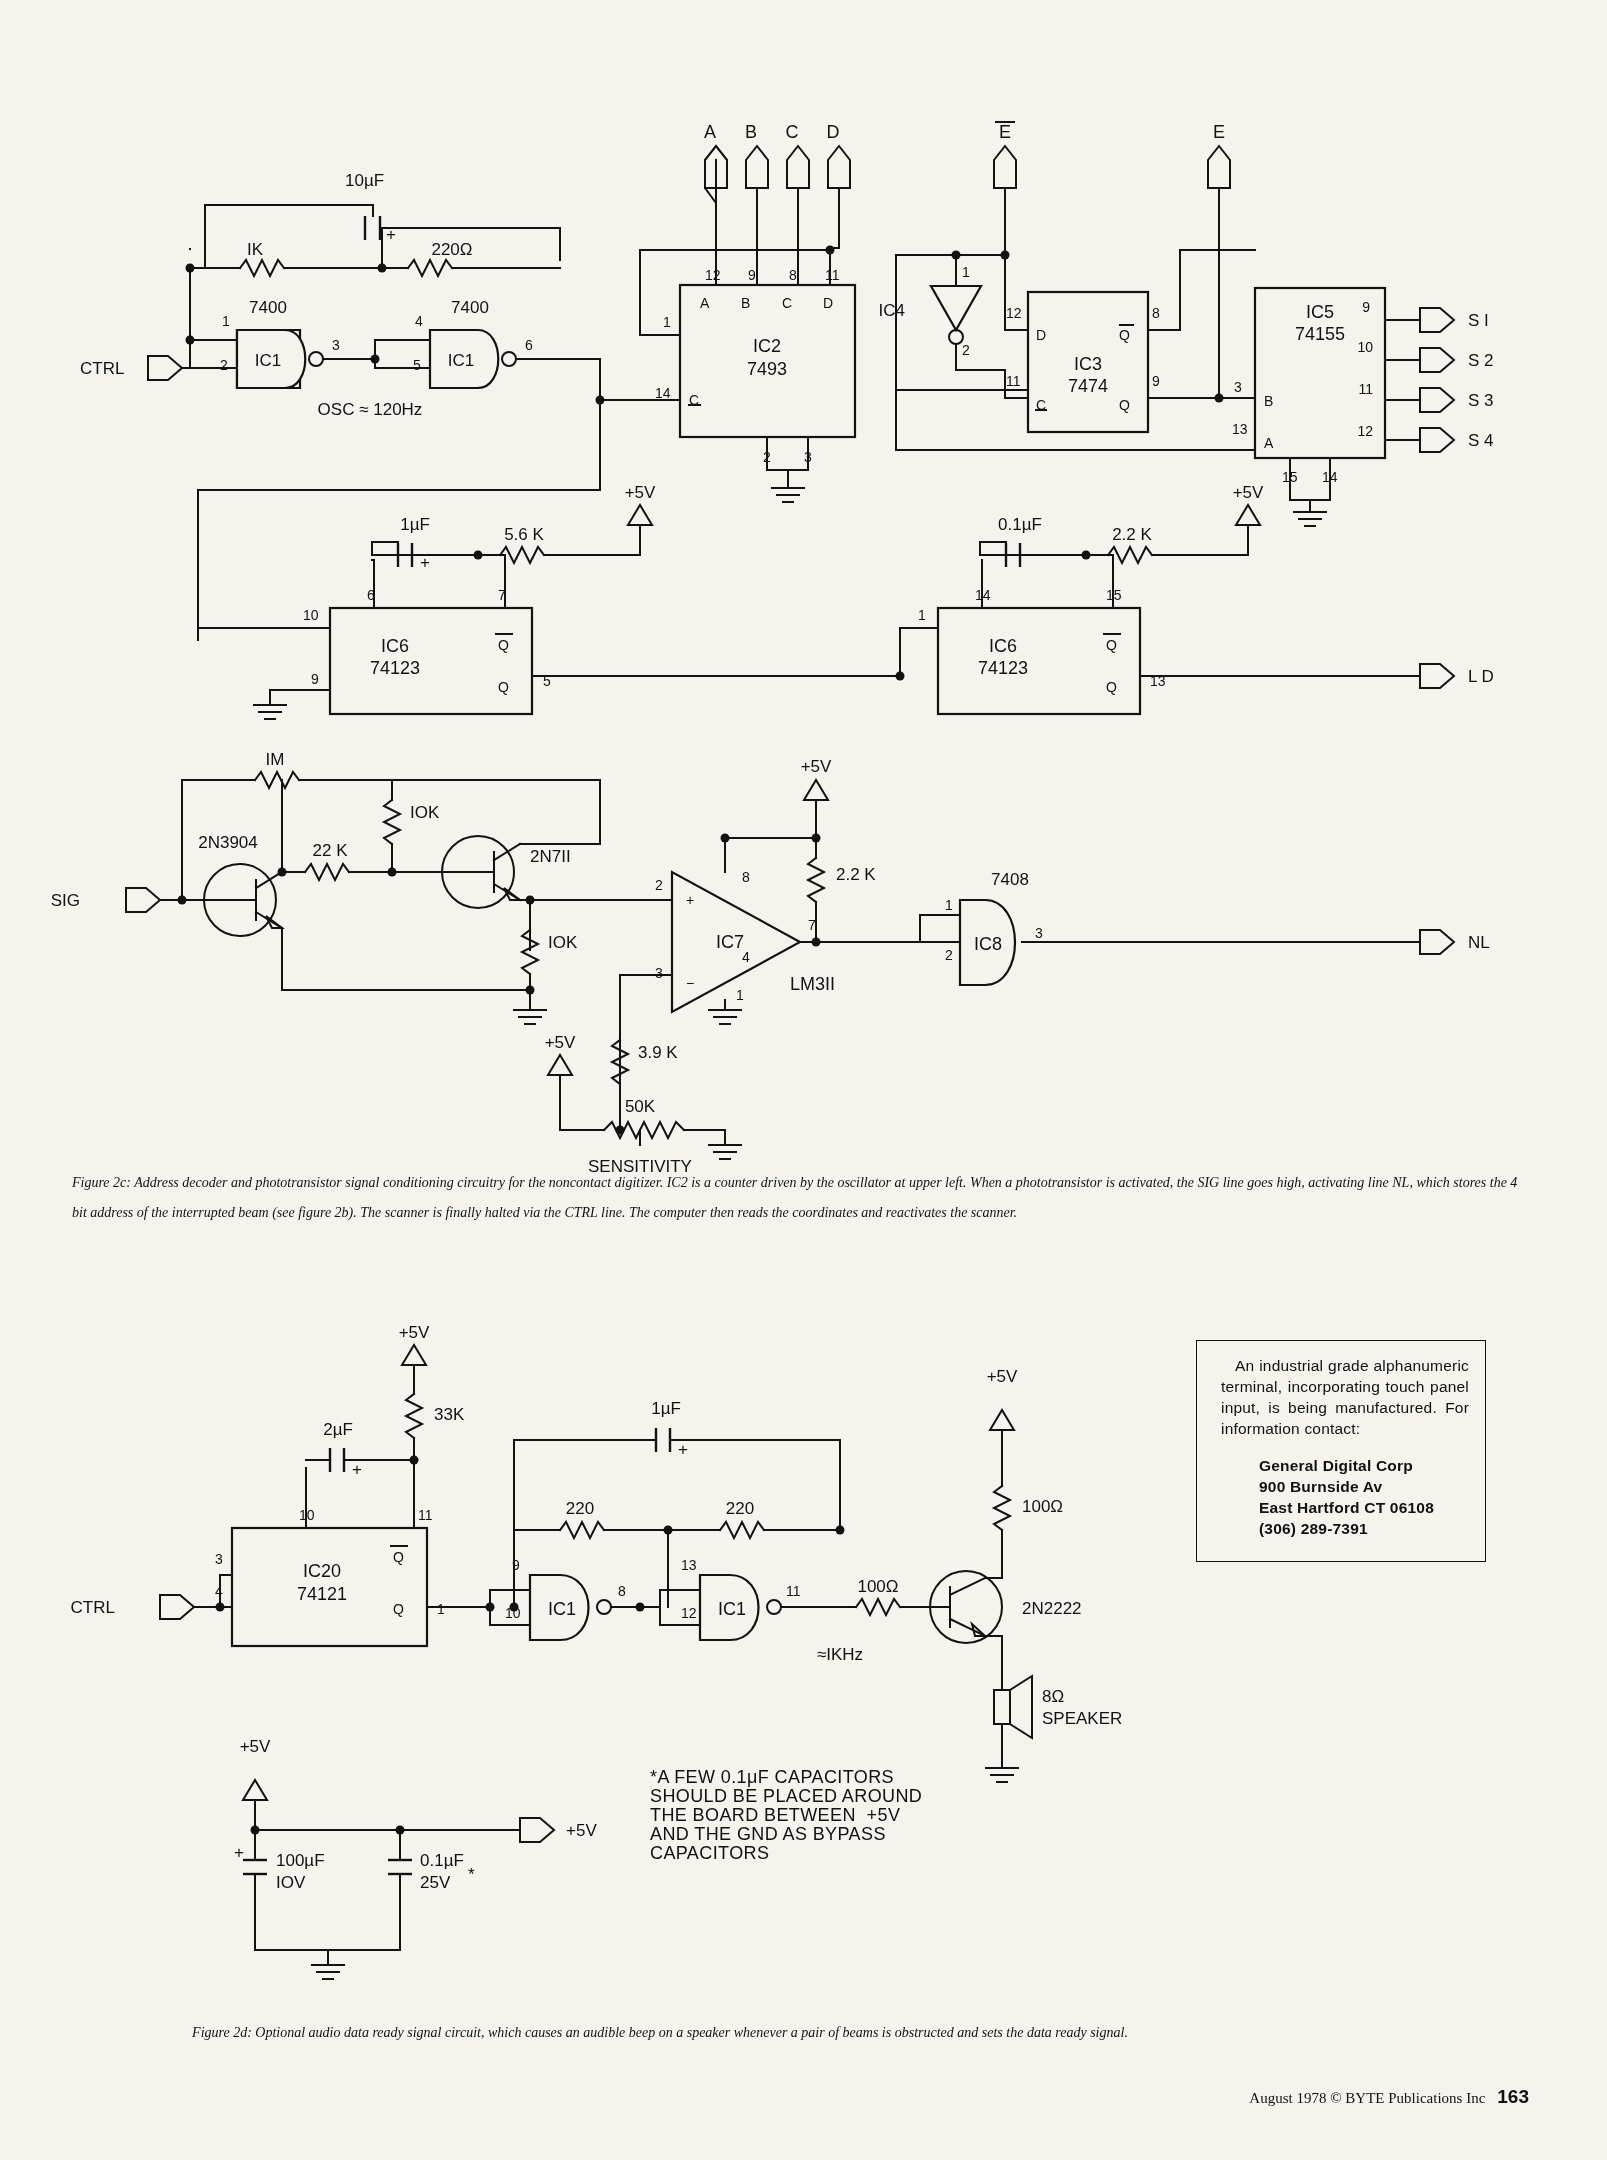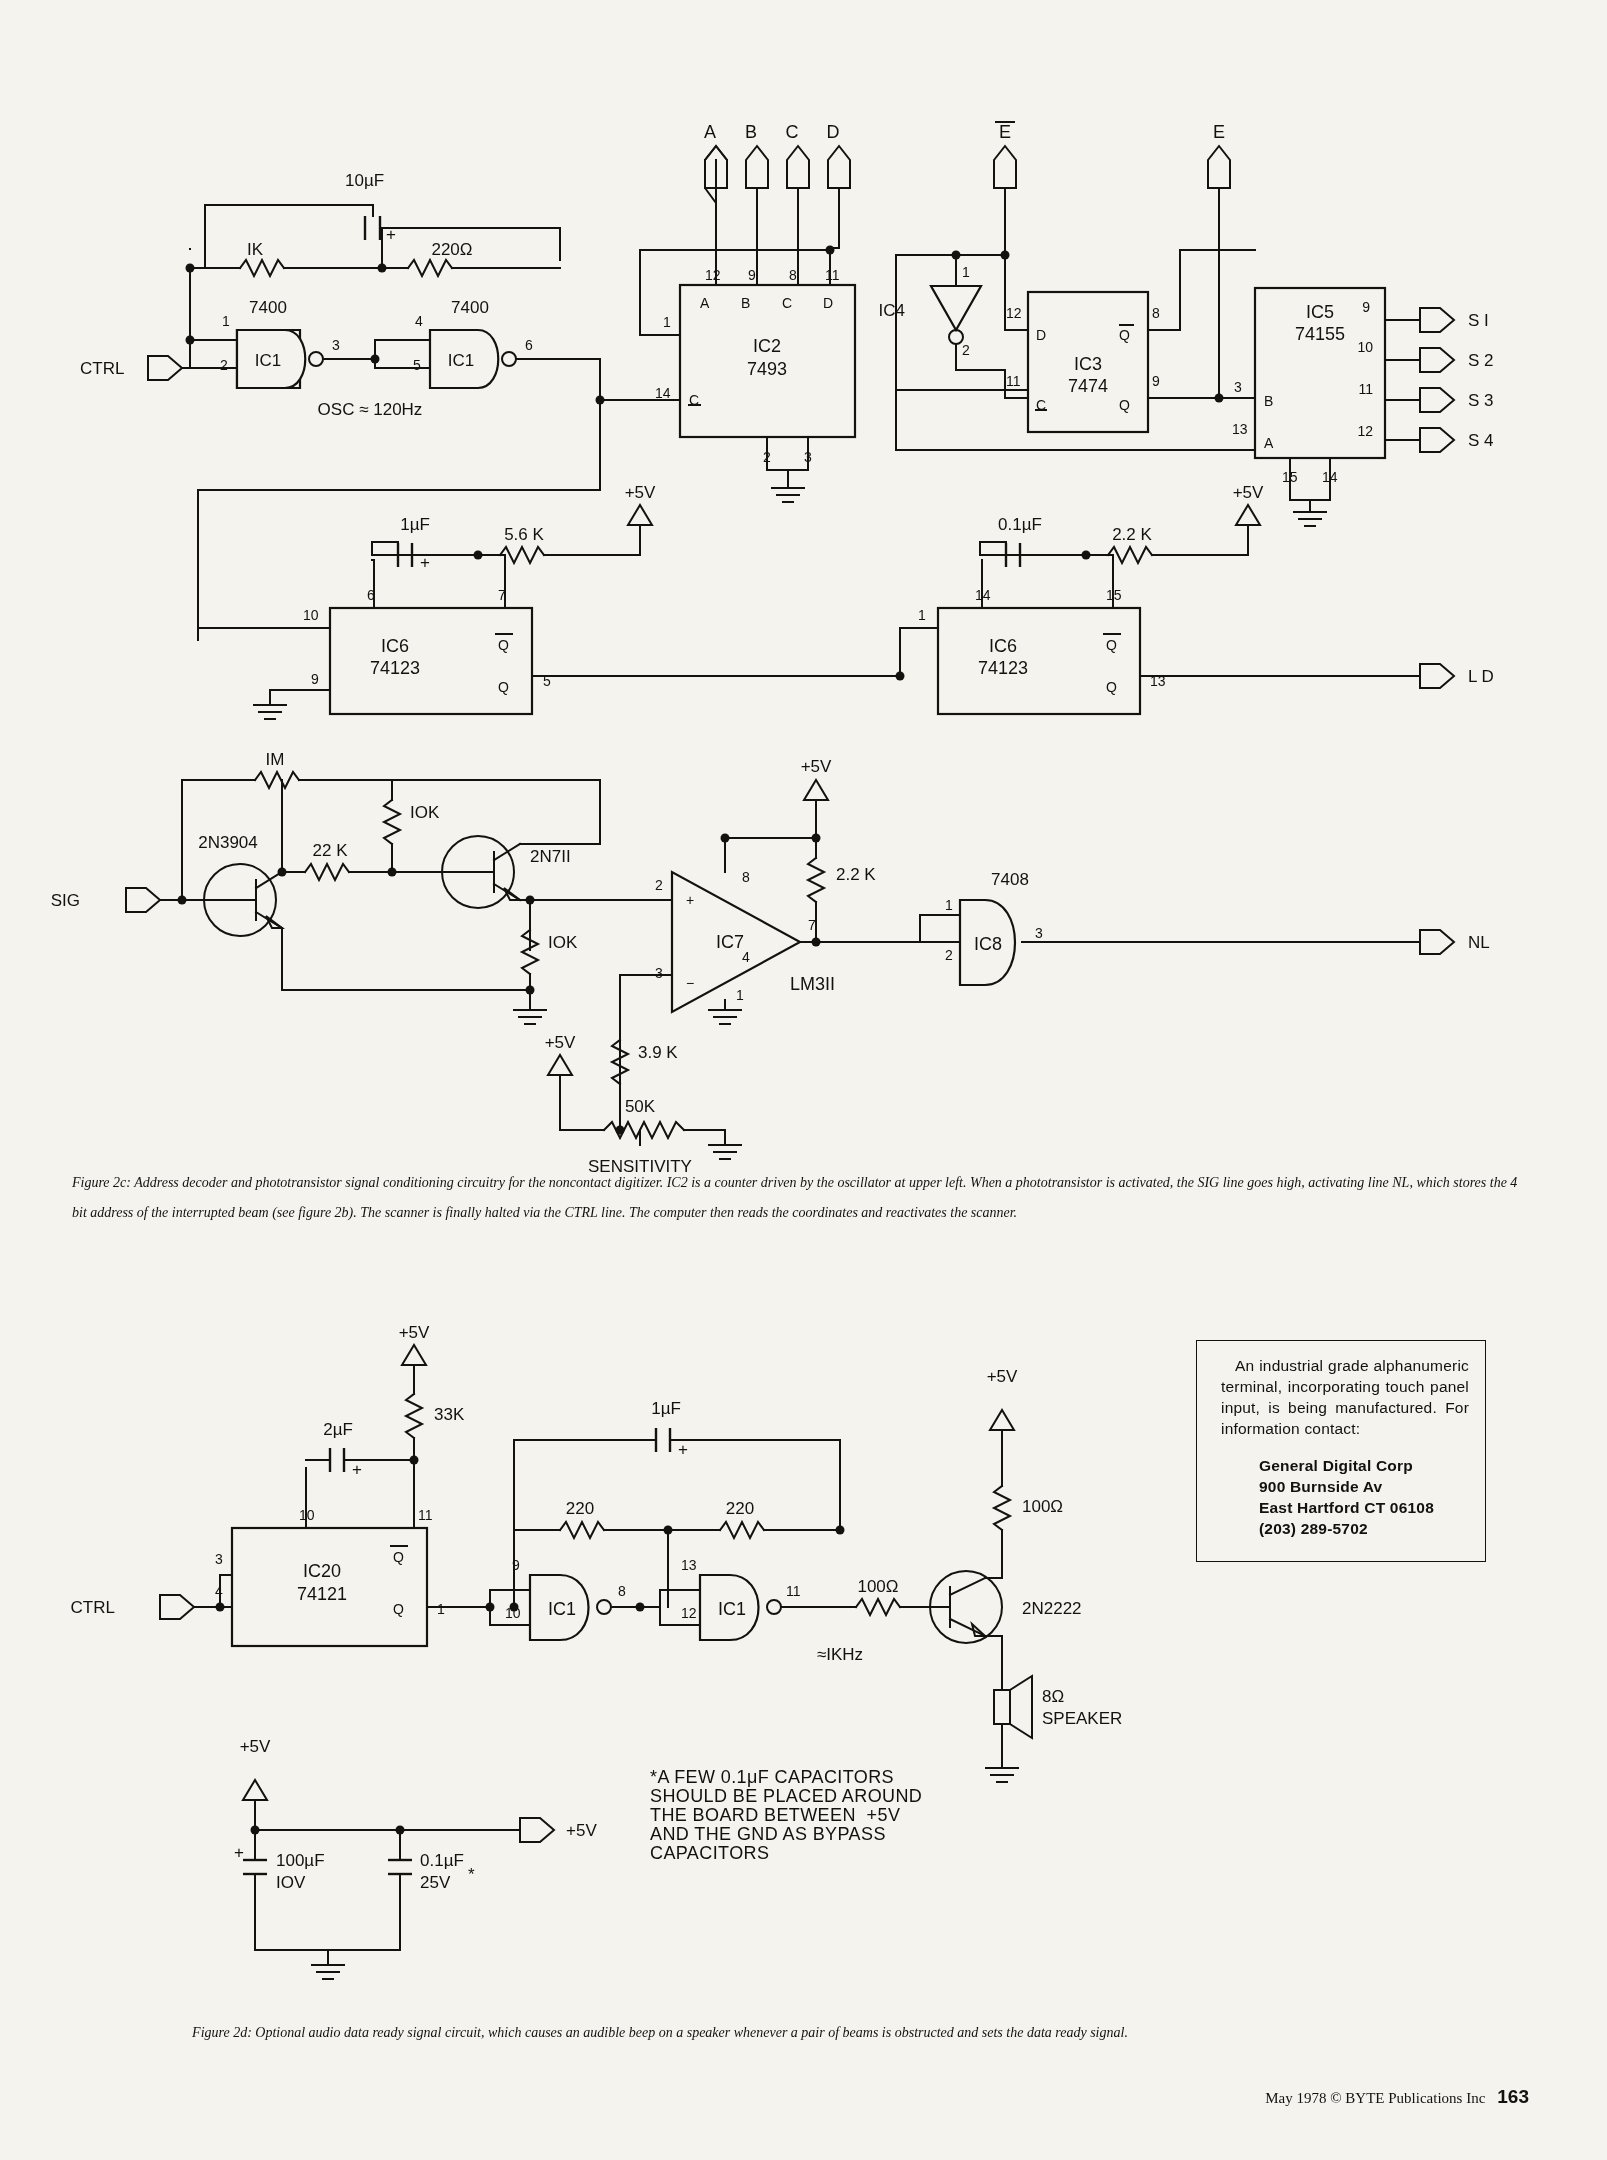--- a/index.html
+++ b/index.html
@@ -690,22 +690,22 @@
 SHOULD BE PLACED AROUND
 THE BOARD BETWEEN  +5V
 AND THE GND AS BYPASS
 CAPACITORS</div>
 
   <div class="sidebox">
     <p class="first">An industrial grade alphanumeric terminal, incorporating touch panel input, is being manufactured. For information contact:</p>
     <p class="addr">General Digital Corp</p>
     <p class="addr" style="margin-top:0">900 Burnside Av</p>
     <p class="addr" style="margin-top:0">East Hartford CT 06108</p>
-    <p class="addr" style="margin-top:0">(203) 289-5702</p>
+    <p class="addr" style="margin-top:0">(306) 289-7391</p>
   </div>
 
   <div class="cap" id="fig2d-caption">Figure 2d: Optional audio data ready signal circuit, which causes an audible beep on a speaker whenever a pair of beams is obstructed and sets the data ready signal.</div>
 
   <div class="footer">
-    <span>May 1978 © BYTE Publications Inc</span><b>163</b>
+    <span>August 1978 © BYTE Publications Inc</span><b>163</b>
   </div>
 
 </div>
 
 </body></html>

